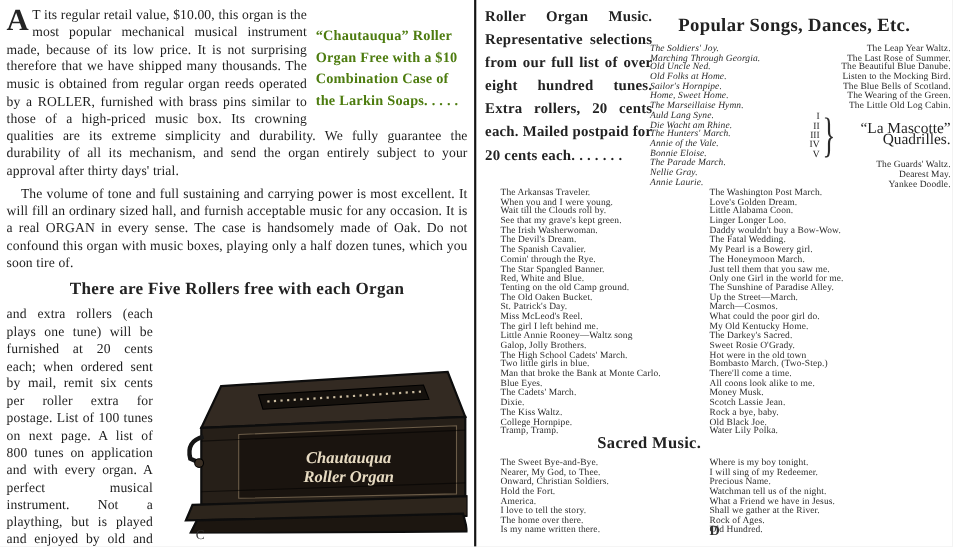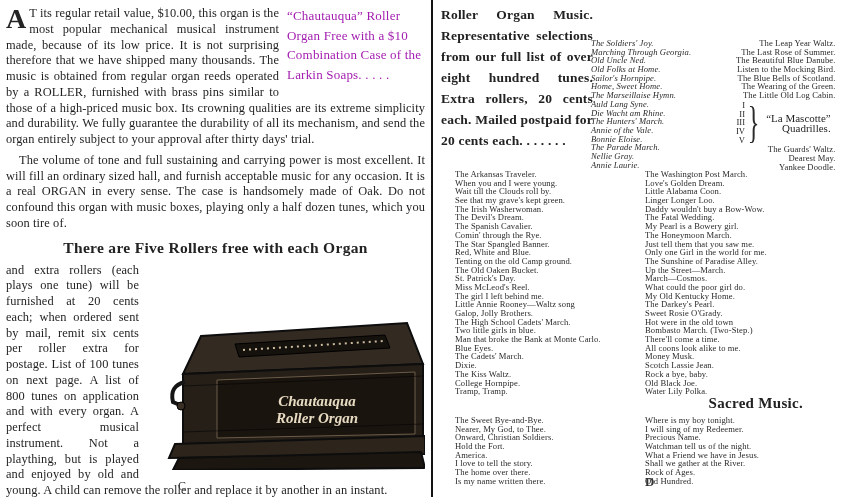--- a/index.html
+++ b/index.html
@@ -5,22 +5,22 @@
   html,body{margin:0;padding:0;background:#e9e9e9;}
   .sheet{
     position:relative;width:866px;height:497px;background:#ffffff;
     font-family:"Liberation Serif","DejaVu Serif",serif;color:#1e1e1e;
     overflow:hidden;margin:0 auto;
   }
   .divider{position:absolute;left:431px;top:0;width:2px;height:497px;background:#141414;}
   
   .left-page{position:absolute;left:0;top:0;width:429px;height:497px;padding:6px 4px 0 6px;box-sizing:border-box;}
   .promo{
-    float:right;width:138px;margin:0 0 4px 8px;
-    font-size:13px;line-height:1.5;font-weight:400;letter-spacing:.2px;color:#a21caf;
+    float:right;width:138px;margin:16px 0 4px 8px;
+    font-size:13px;line-height:1.5;font-weight:700;letter-spacing:.2px;color:#4d7c0f;
   }
   .para{font-size:12.4px;line-height:1.27;text-align:justify;letter-spacing:.1px;margin:0 0 5px 0;}
   .dropcap{float:left;font-size:28px;line-height:.85;padding:1px 3px 0 0;font-weight:700;color:#242424;}
   .para.indent{text-indent:13px;}
   .rollers-heading{
     text-align:center;font-size:15.5px;font-weight:700;letter-spacing:.3px;
     margin:7px 0 6px 0;color:#222;
   }
   .organ-float{float:right;width:278px;height:150px;margin:57px 0 0 8px;}
   .page-label-left{position:absolute;left:178px;bottom:3px;font-size:12px;color:#333;}
@@ -34,27 +34,27 @@
     position:absolute;left:150px;top:13px;width:278px;text-align:center;
     font-size:17px;font-weight:700;letter-spacing:.3px;color:#222;
   }
   .songlist{font-size:8.6px;line-height:8.7px;letter-spacing:.1px;white-space:nowrap;color:#2a2a2a;}
   .songlist div{height:8.7px;}
   .pop-col1{position:absolute;left:158px;top:39px;font-style:italic;}
   .pop-col2{position:absolute;left:303px;top:39px;text-align:right;}
   .mascotte{display:flex;align-items:center;margin:1px 0;}
   .mascotte .nums{font-size:8.6px;line-height:8.7px;}
   .mascotte .brace{font-size:44px;line-height:.9;font-weight:400;transform:scaleX(.55);color:#2a2a2a;margin:0 0 0 -2px;}
-  .mascotte .mlabel{font-size:11px;line-height:10px;margin-left:2px;white-space:nowrap;}
+  .mascotte .mlabel{font-size:14px;line-height:10px;margin-left:18px;white-space:nowrap;}
   .mascotte .msub{padding-left:14px;}
   .big-col1{position:absolute;left:22px;top:170px;}
   .big-col2{position:absolute;left:212px;top:170px;}
   .big-col3{position:absolute;left:343px;top:349px;}
   .sacred-heading{
-    position:absolute;left:110px;top:395px;width:260px;text-align:right;
+    position:absolute;left:110px;top:395px;width:260px;text-align:left;
     font-size:15px;font-weight:700;letter-spacing:.3px;color:#222;
   }
   .sac-col1{position:absolute;left:22px;top:416px;}
   .sac-col2{position:absolute;left:212px;top:416px;}
   .page-label-right{position:absolute;left:212px;top:474px;font-size:13px;font-weight:700;color:#333;}
 </style>
 </head>
 <body>
 
 <div class="sheet">
@@ -97,20 +97,21 @@
 
     </div>
 
     <div class="page-label-left">C</div>
   </div>
 
   <div class="right-page">
 
     <div class="intro">Roller Organ Music. Representative selections from our full list of over eight hundred tunes.  Extra rollers, 20 cents each.  Mailed postpaid for 20 cents each. . . . . . .</div>
 
+    <div class="popular-heading">Popular Songs, Dances, Etc.</div>
 
     <div class="songlist pop-col1">
         <div class="song-row">The Soldiers' Joy.</div>
         <div class="song-row">Marching Through Georgia.</div>
         <div class="song-row">Old Uncle Ned.</div>
         <div class="song-row">Old Folks at Home.</div>
         <div class="song-row">Sailor's Hornpipe.</div>
         <div class="song-row">Home, Sweet Home.</div>
         <div class="song-row">The Marseillaise Hymn.</div>
         <div class="song-row">Auld Lang Syne.</div>
@@ -191,21 +192,21 @@
         <div class="song-row">The Fatal Wedding.</div>
         <div class="song-row">My Pearl is a Bowery girl.</div>
         <div class="song-row">The Honeymoon March.</div>
         <div class="song-row">Just tell them that you saw me.</div>
         <div class="song-row">Only one Girl in the world for me.</div>
         <div class="song-row">The Sunshine of Paradise Alley.</div>
         <div class="song-row">Up the Street—March.</div>
         <div class="song-row">March—Cosmos.</div>
         <div class="song-row">What could the poor girl do.</div>
         <div class="song-row">My Old Kentucky Home.</div>
-        <div class="song-row">The Darkey's Pearl.</div>
+        <div class="song-row">The Darkey's Sacred.</div>
         <div class="song-row">Sweet Rosie O'Grady.</div>
         <div class="song-row">Hot were in the old town</div>
         <div class="song-row">Bombasto March.  (Two-Step.)</div>
         <div class="song-row">There'll come a time.</div>
         <div class="song-row">All coons look alike to me.</div>
         <div class="song-row">Money Musk.</div>
         <div class="song-row">Scotch Lassie Jean.</div>
         <div class="song-row">Rock a bye, baby.</div>
         <div class="song-row">Old Black Joe.</div>
         <div class="song-row">Water Lily Polka.</div>

